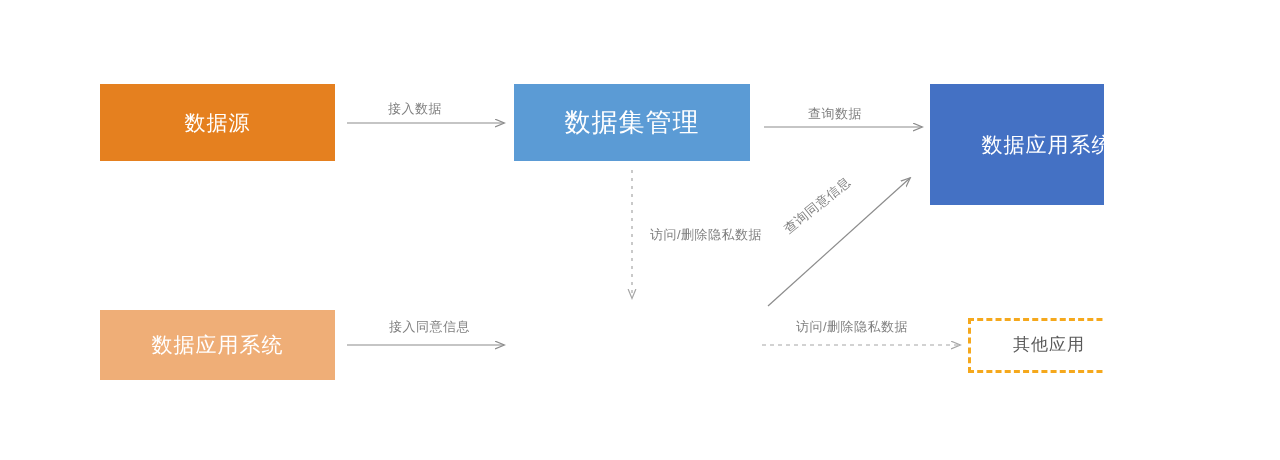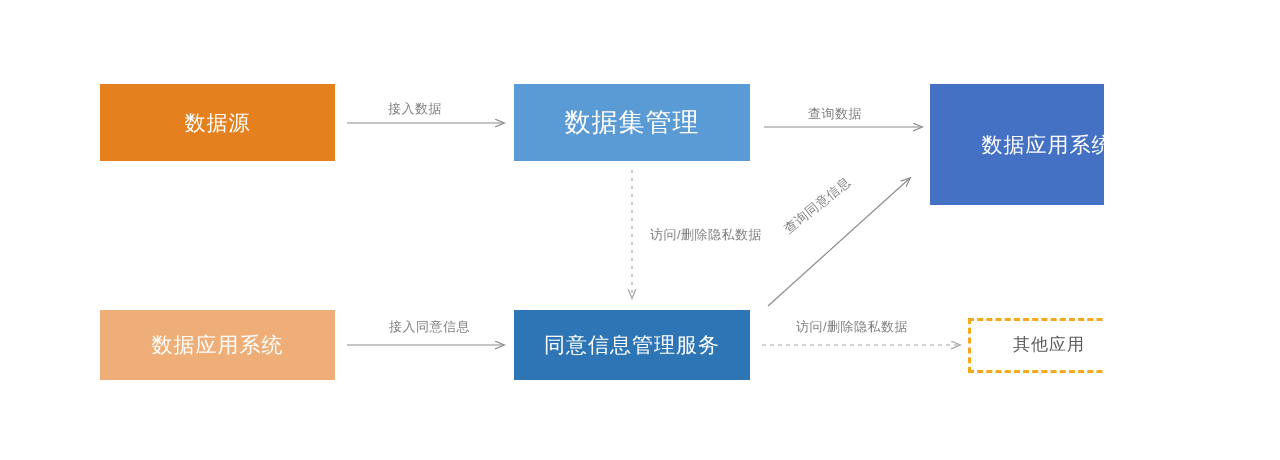--- a/index.html
+++ b/index.html
@@ -148,21 +148,18 @@
   </div>
 
   <div class="node" id="node-data-app-system">
     <span class="node-label">数据应用系统</span>
   </div>
 
   <div class="node" id="node-consent-collect">
     <span class="node-label">数据应用系统</span>
   </div>
 
-  <div class="node" id="node-consent-service">
-    <span class="node-label">同意信息管理服务</span>
-  </div>
 
   <div class="node" id="node-other-apps">
     <span class="node-label">其他应用</span>
   </div>
 
 </div>
 
 </body></html>

